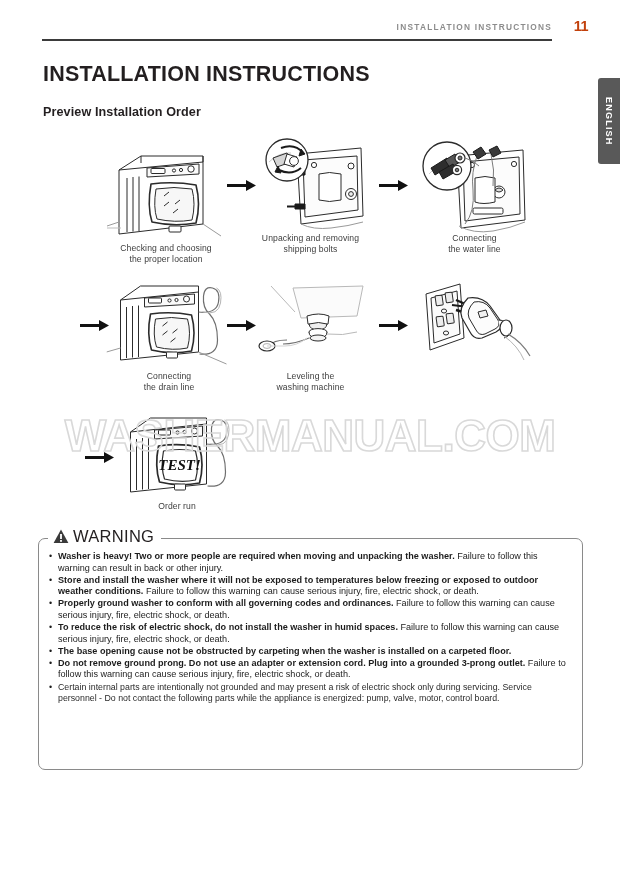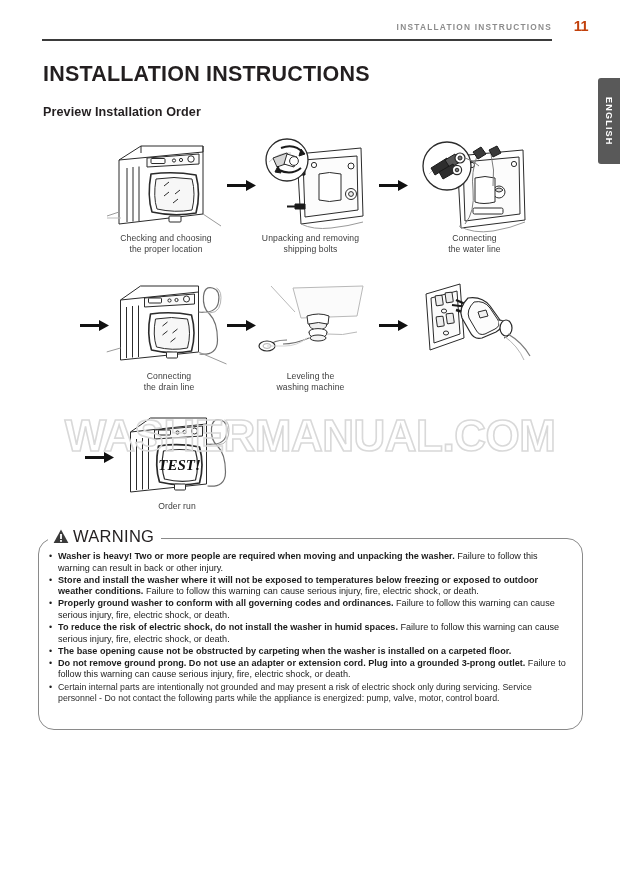--- a/index.html
+++ b/index.html
@@ -84,23 +84,23 @@
     font-size: 44px; font-weight: 700; letter-spacing: -0.5px;
     color: transparent;
     -webkit-text-stroke: 1.6px #d9d9d9;
     pointer-events: none;
     white-space: nowrap;
   }
 
   
   .warning-box {
     position: absolute; left: 38px; top: 538px;
-    width: 545px; height: 192px;
+    width: 545px; height: 232px;
     border: 1.2px solid #8a8a8a;
-    border-radius: 16px;
+    border-radius: 7px;
   }
   .warning-head {
     position: absolute; left: 9px; top: -11px;
     background: #ffffff; padding: 0 7px 0 5px;
     display: flex; align-items: center; gap: 4px;
   }
   .warn-tri { display: block; }
   .warning-head-text {
     font-size: 16.5px; font-weight: 400; letter-spacing: 0.3px;
     color: #231f20; line-height: 1;
@@ -133,21 +133,21 @@
 
 <div class="english-tab">
   <span>ENGLISH</span>
 </div>
 
 <div class="chapter-title">INSTALLATION INSTRUCTIONS</div>
 <div class="section-title">Preview Installation Order</div>
 
 <div class="steps">
 
-  <div class="step" style="left:96px; top:0; width:140px;">
+  <div class="step" style="left:96px; top:10px; width:140px;">
     <div class="step-art">
       <svg width="118" height="95" viewBox="0 0 118 95">
         <g fill="none" stroke="#2b2b2b" stroke-width="1" stroke-linejoin="round">
           <path d="M12 86 L12 22 L34 8 L96 8 L96 76 L12 86 Z" fill="#fff"></path>
           <path d="M12 22 L96 14 L96 8"></path>
           <path d="M34 8 L34 15"></path>
           <path d="M40 20 L92 16 L92 26 L40 29 Z" fill="#fafafa"></path>
           <circle cx="84" cy="21" r="3.2" fill="#fff"></circle>
           <circle cx="74" cy="22" r="1.6" fill="#fff"></circle>
           <circle cx="67" cy="22.5" r="1.6" fill="#fff"></circle>

